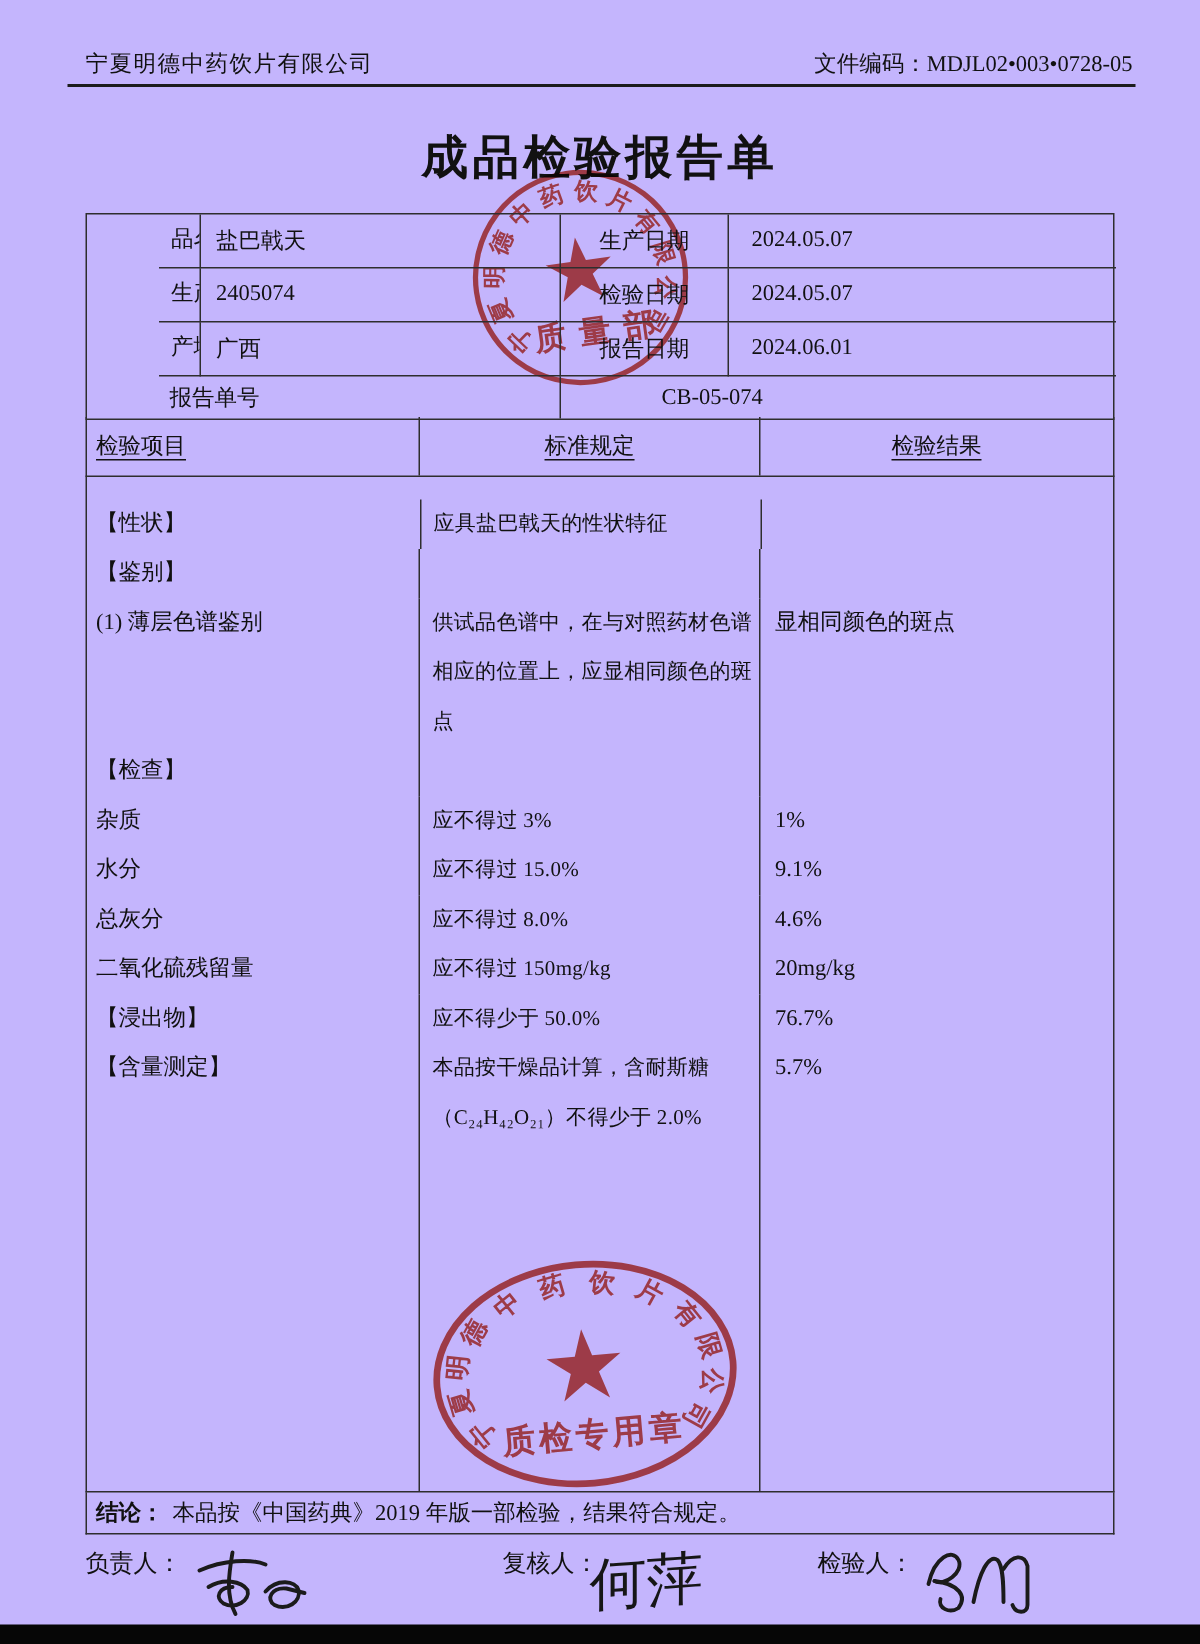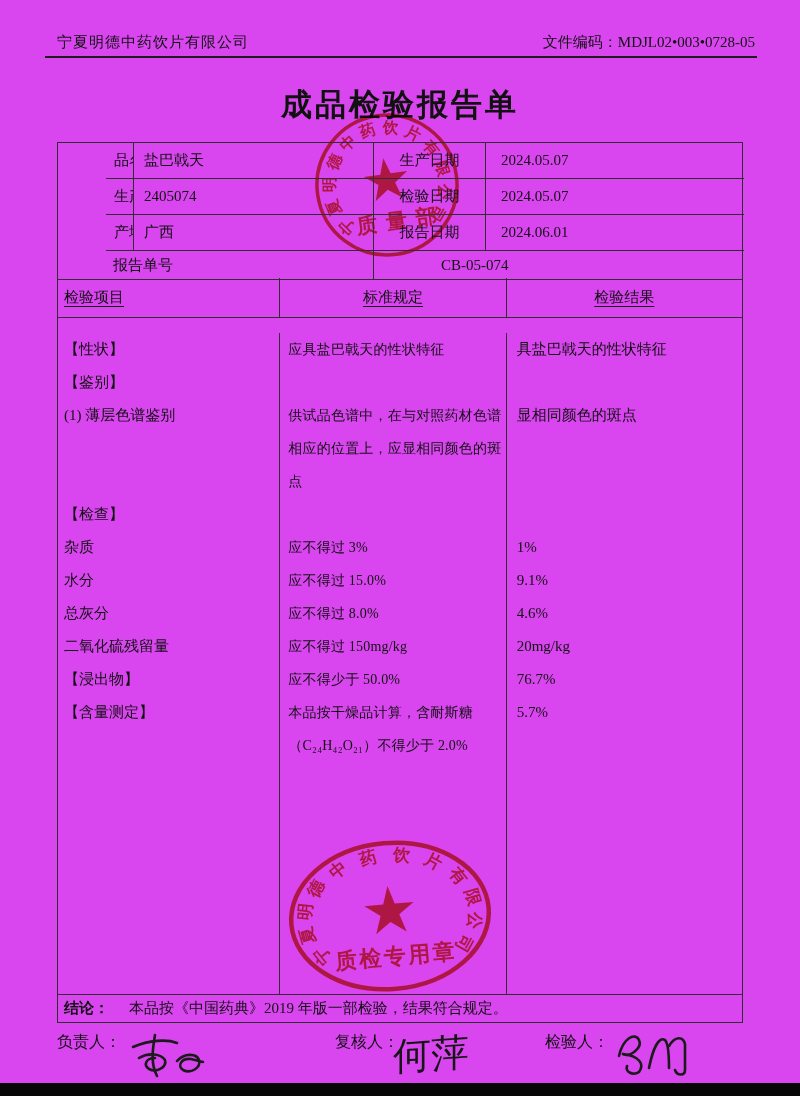--- a/index.html
+++ b/index.html
@@ -1,19 +1,19 @@
 <!DOCTYPE html>
 <html><head>
 <meta charset="utf-8">
 <style>
   * { margin:0; padding:0; box-sizing:border-box; }
   html,body { background:#e8e8e8; }
   .page {
     position:relative; width:800px; height:1096px; margin:0 auto;
-    background:#d946ef; overflow:hidden; color:#111;
+    background:#c4b5fd; overflow:hidden; color:#111;
     font-family:"Liberation Serif","DejaVu Serif",serif;
   }
   
   .hdr-company { position:absolute; left:57px; top:33px; font-size:15px; letter-spacing:1px; }
   .hdr-code    { position:absolute; right:45px; top:33px; font-size:15px; }
   .hdr-rule    { position:absolute; left:45px; top:56px; width:712px; height:2px; background:#1c1c1c; }
   
   .title { position:absolute; left:0; top:84px; width:100%; text-align:center;
            font-size:31px; font-weight:bold; letter-spacing:3px; }
   
@@ -51,21 +51,21 @@
   .c-item { width:223px; border-right:1px solid #2e2e2e; padding-left:6px; }
   .c-std  { width:227px; border-right:1px solid #2e2e2e; padding-left:8px; }
   .c-res  { width:236px; padding-left:10px; }
   .tline  { line-height:33px; white-space:nowrap; font-size:15px; }
   .c-std .tline { font-size:14px; letter-spacing:0.2px; }
   
   .conclusion { position:absolute; left:57px; top:995px; width:686px; height:28px;
     display:flex; align-items:center; padding-left:6px; font-size:15px;
     border-left:1px solid #2e2e2e; border-right:1px solid #2e2e2e; border-bottom:1px solid #2e2e2e;
     white-space:nowrap; }
-  .conclusion b { margin-right:20px; }
+  .conclusion b { margin-right:6px; }
   
   .sig-row { position:absolute; left:57px; top:1026px; width:686px; height:56px; font-size:16px; }
   .sig-label { position:absolute; top:6px; }
   .sig-label.l1 { left:0; }
   .sig-label.l2 { left:263px;margin-left:15px; }
   .sig-label.l3 { left:488px; }
   .sig-svg { position:absolute; }
   .sig-svg path { fill:none; stroke:#1b1b1b; stroke-width:2.6; stroke-linecap:round; }
   
   .stamp { position:absolute; mix-blend-mode:multiply; opacity:0.85; pointer-events:none; }
@@ -138,23 +138,20 @@
   </div>
 
   <div class="body-band">
       <div class="row">
         <div class="cell c-item">
           <div class="tline">【性状】</div>
         </div>
         <div class="cell c-std">
           <div class="tline">应具盐巴戟天的性状特征</div>
         </div>
-        <div class="cell c-res">
-          <div class="tline">具盐巴戟天的性状特征</div>
-        </div>
       </div>
       <div class="row">
         <div class="cell c-item">
           <div class="tline">【鉴别】</div>
         </div>
         <div class="cell c-std"></div>
         <div class="cell c-res"></div>
       </div>
       <div class="row">
         <div class="cell c-item">

